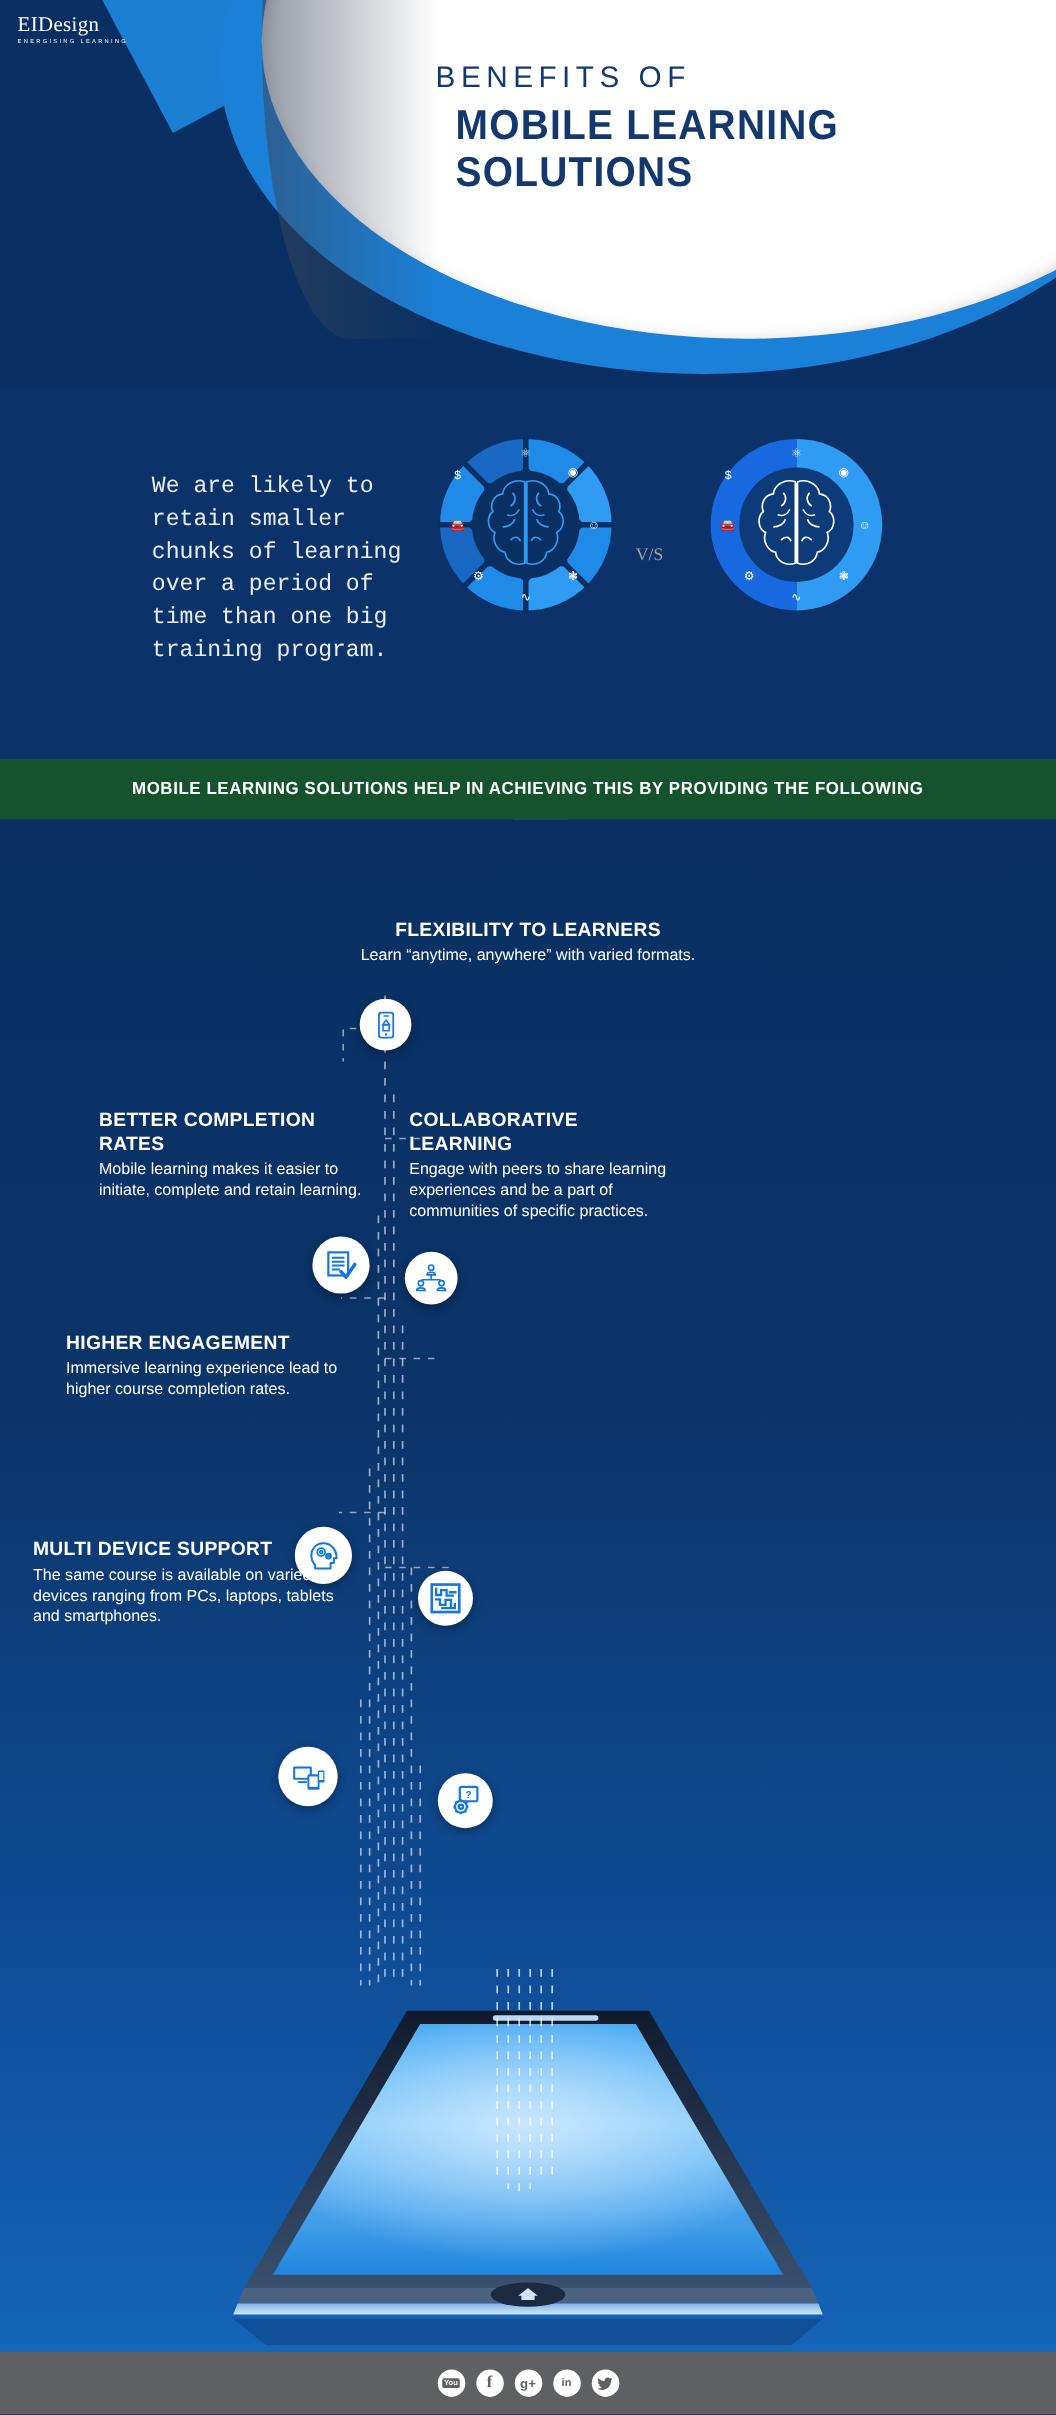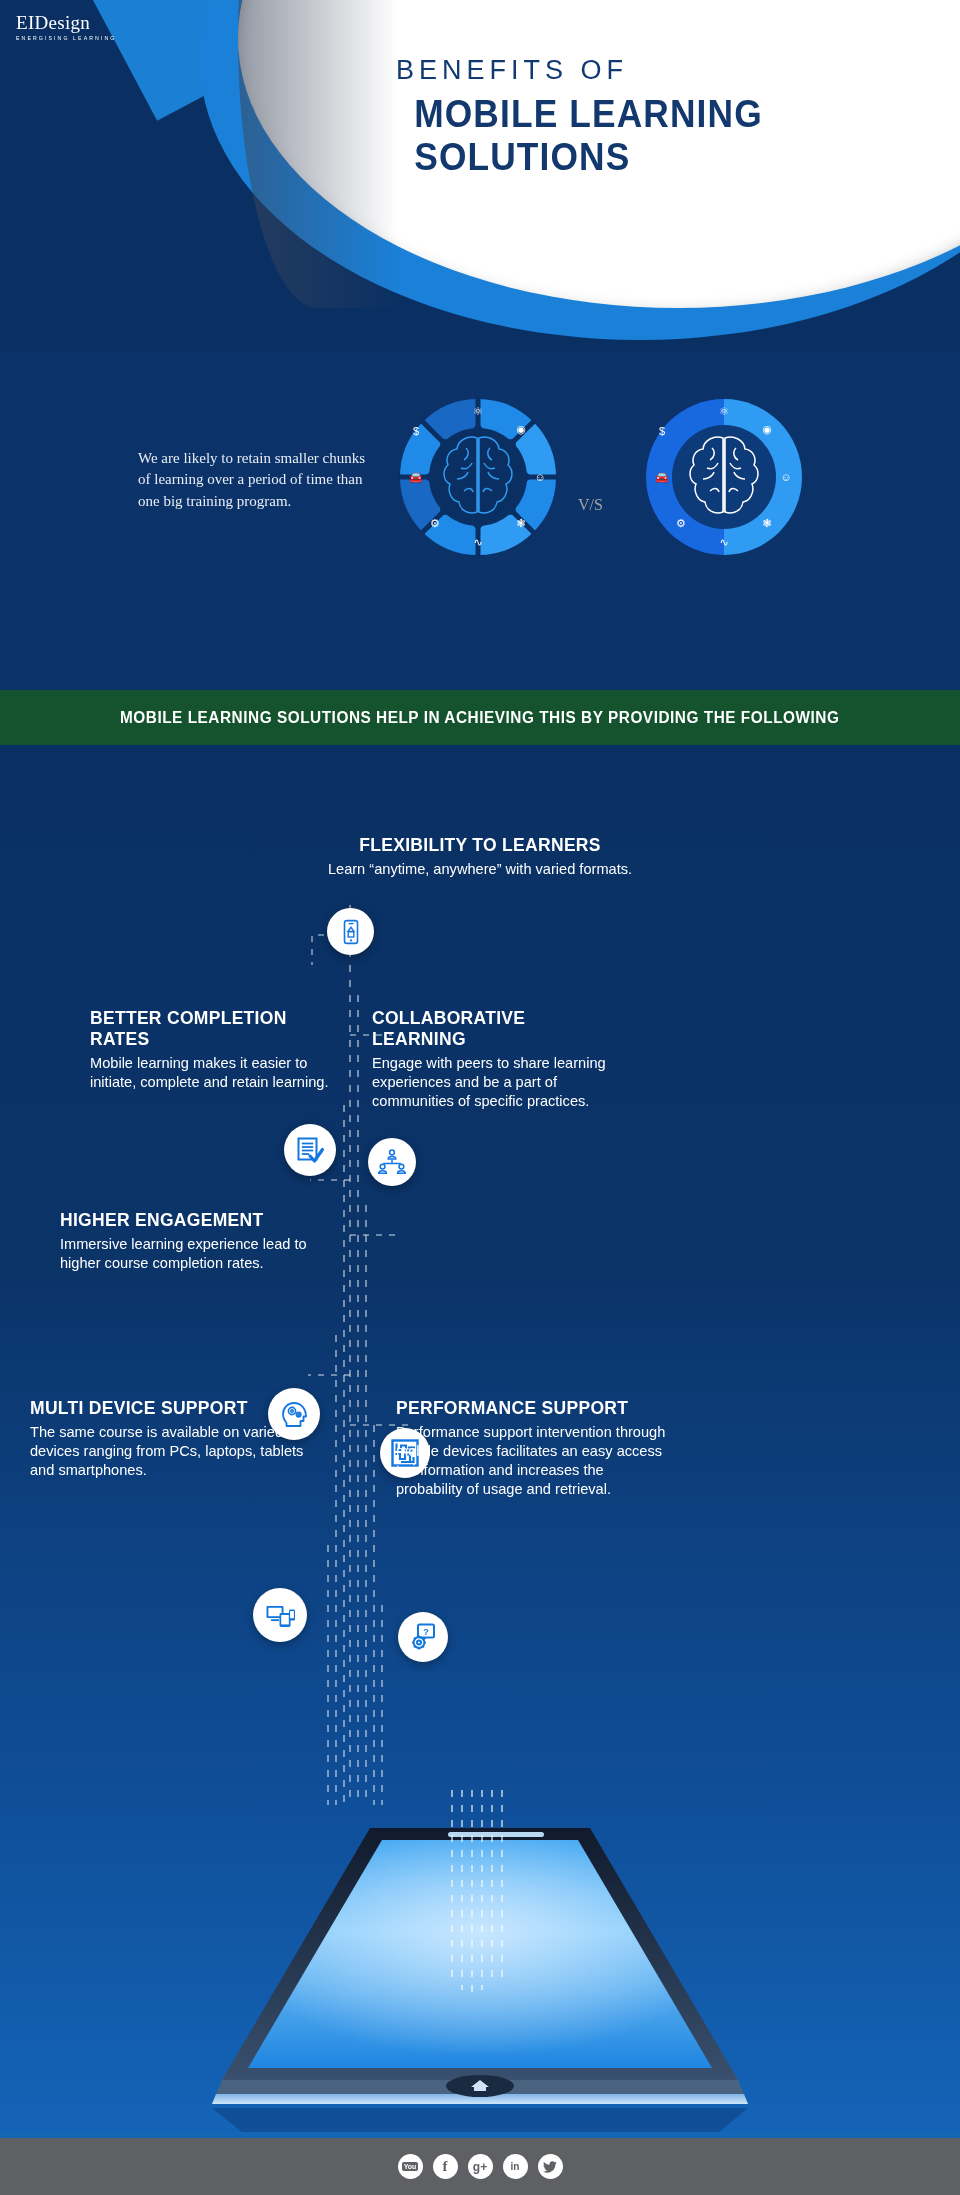--- a/index.html
+++ b/index.html
@@ -55,23 +55,22 @@
   }
   .logo-main { font-family:"Liberation Serif", serif; font-size:19px; font-weight:400; letter-spacing:0.3px; }
   .logo-sub { font-size:5.2px; letter-spacing:2.1px; margin-top:1px; font-weight:400; }
 
   
   .retention {
     position:absolute; left:0; top:352px; width:960px; height:320px;
   }
   .ret-text {
     position:absolute; left:138px; top:428px; width:230px;
-    color:#e9eef6; font-size:15px; line-height:1.42;
-    font-family:Liberation Serif, serif;
-    margin-top:20px;
+    color:#e9eef6; font-size:21px; line-height:1.42;
+    font-family:Liberation Mono, monospace;
   }
   .brain-a { position:absolute; left:394px; top:393px; width:168px; height:168px; }
   .brain-b { position:absolute; left:640px; top:393px; width:168px; height:168px; }
   .vs {
     position:absolute; left:578px; top:496px;
     color:#a3a3a3; font-size:16px; font-family:Liberation Serif, serif;
   }
 
   
   .banner {
@@ -371,24 +370,20 @@
       <rect x="1.5" y="6" width="17" height="12" rx="1" fill="#1477e0"></rect>
       <rect x="3.4" y="7.8" width="13.2" height="8.4" fill="#ffffff"></rect>
       <rect x="6" y="19.2" width="8" height="1.8" fill="#1477e0"></rect>
       <rect x="14.5" y="13" width="11" height="14" rx="1.4" fill="#1477e0"></rect>
       <rect x="16.2" y="15" width="7.6" height="9.4" fill="#ffffff"></rect>
       <rect x="24" y="9.5" width="6" height="11" rx="1.2" fill="#1477e0"></rect>
       <rect x="25.1" y="11" width="3.8" height="7.2" fill="#ffffff"></rect>
     </svg>
   </div>
 
-  <div class="feat left-al" style="left:396px; top:1398px; width:270px;">
-    <div class="f-title">PERFORMANCE SUPPORT</div>
-    <div class="f-desc">Performance support intervention through mobile devices facilitates an easy access to information and increases the probability of usage and retrieval.</div>
-  </div>
   <div class="ficon" style="left:398px; top:1612px; width:50px; height:50px;">
     <svg width="30" height="30" viewBox="0 0 30 30">
       <rect x="10" y="2.5" width="16" height="13" rx="1.5" fill="none" stroke="#1477e0" stroke-width="2"></rect>
       <text x="18" y="12.5" font-family="'Liberation Sans',sans-serif" font-size="9" font-weight="700" fill="#1477e0" text-anchor="middle">?</text>
       <path d="M13 15.5 L15.5 19 L18.5 15.5 Z" fill="#1477e0"></path>
       <g fill="none" stroke="#1477e0" stroke-width="2">
         <circle cx="11" cy="20.5" r="5.4"></circle>
         <circle cx="11" cy="20.5" r="2"></circle>
         <path d="M11 13.6 L11 15.1 M11 25.9 L11 27.4 M4.1 20.5 L5.6 20.5 M16.4 20.5 L17.9 20.5
                  M6.1 15.6 L7.2 16.7 M14.8 24.3 L15.9 25.4 M15.9 15.6 L14.8 16.7 M7.2 24.3 L6.1 25.4"></path>

